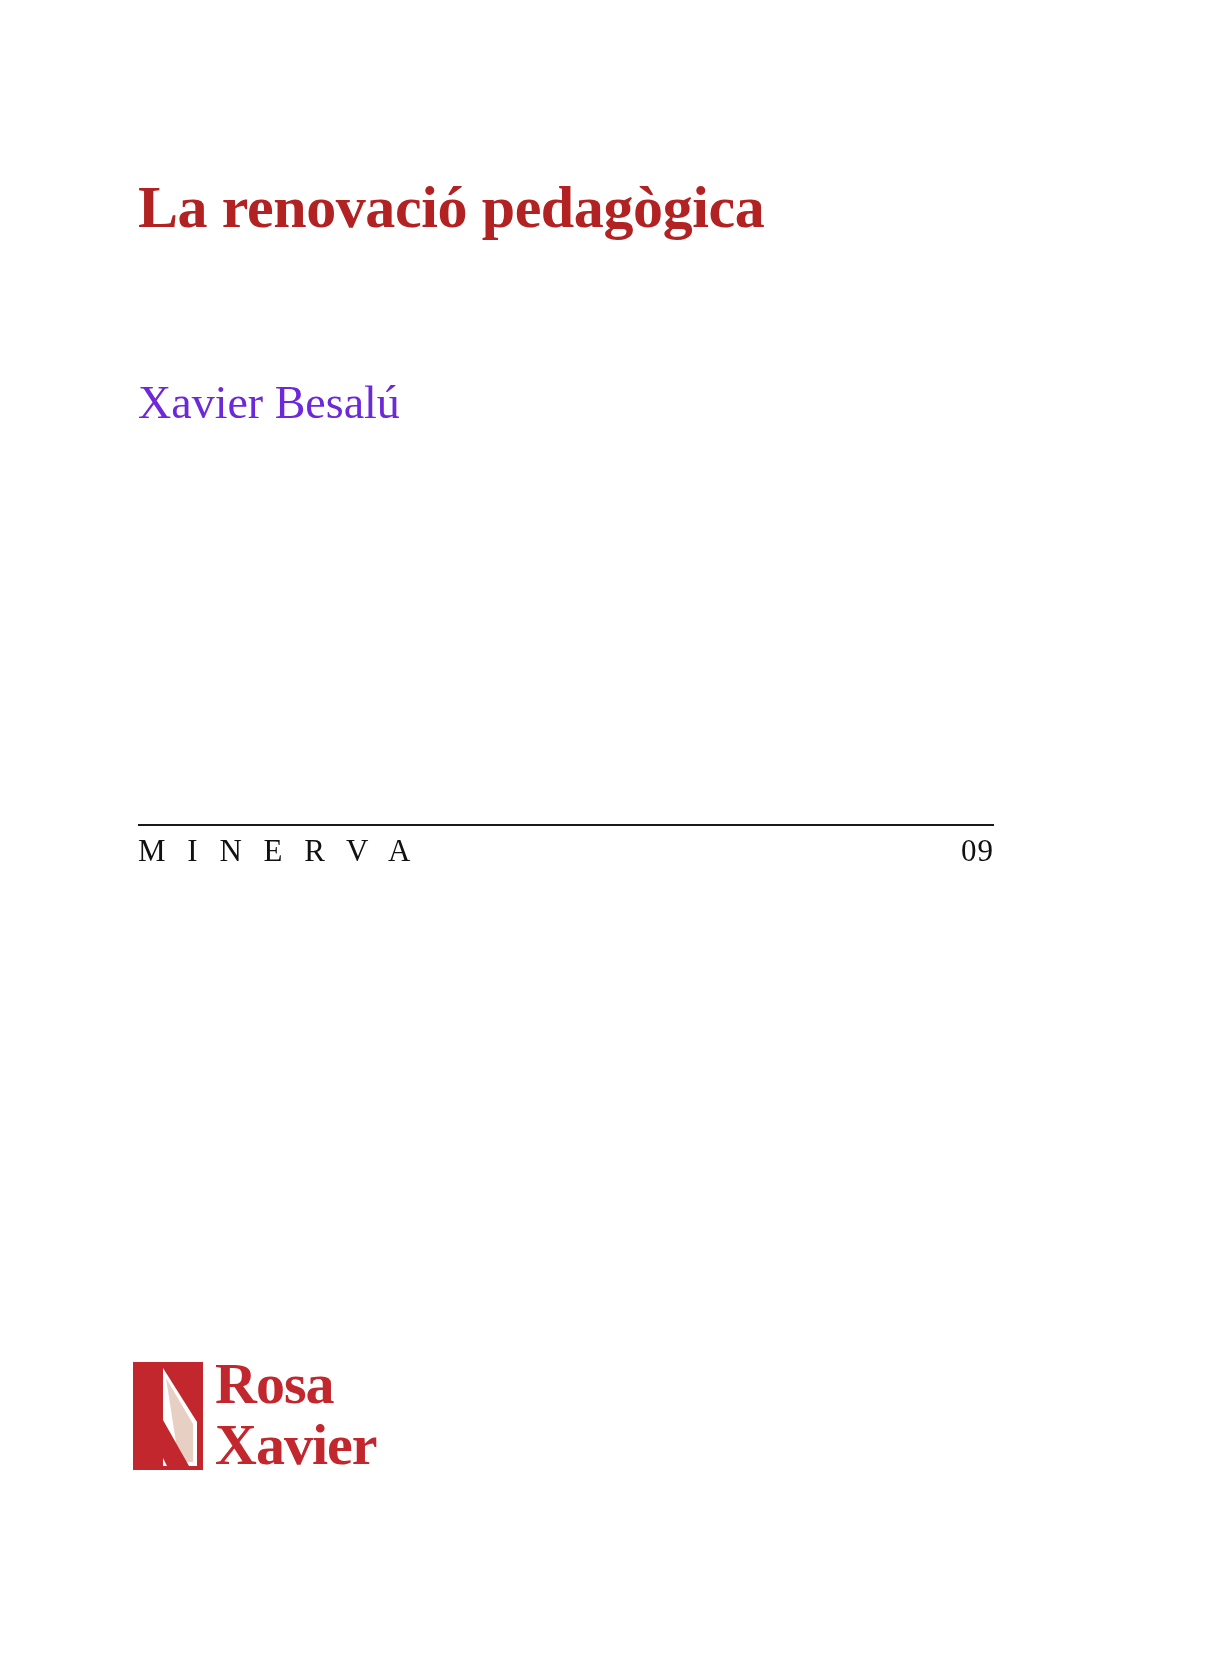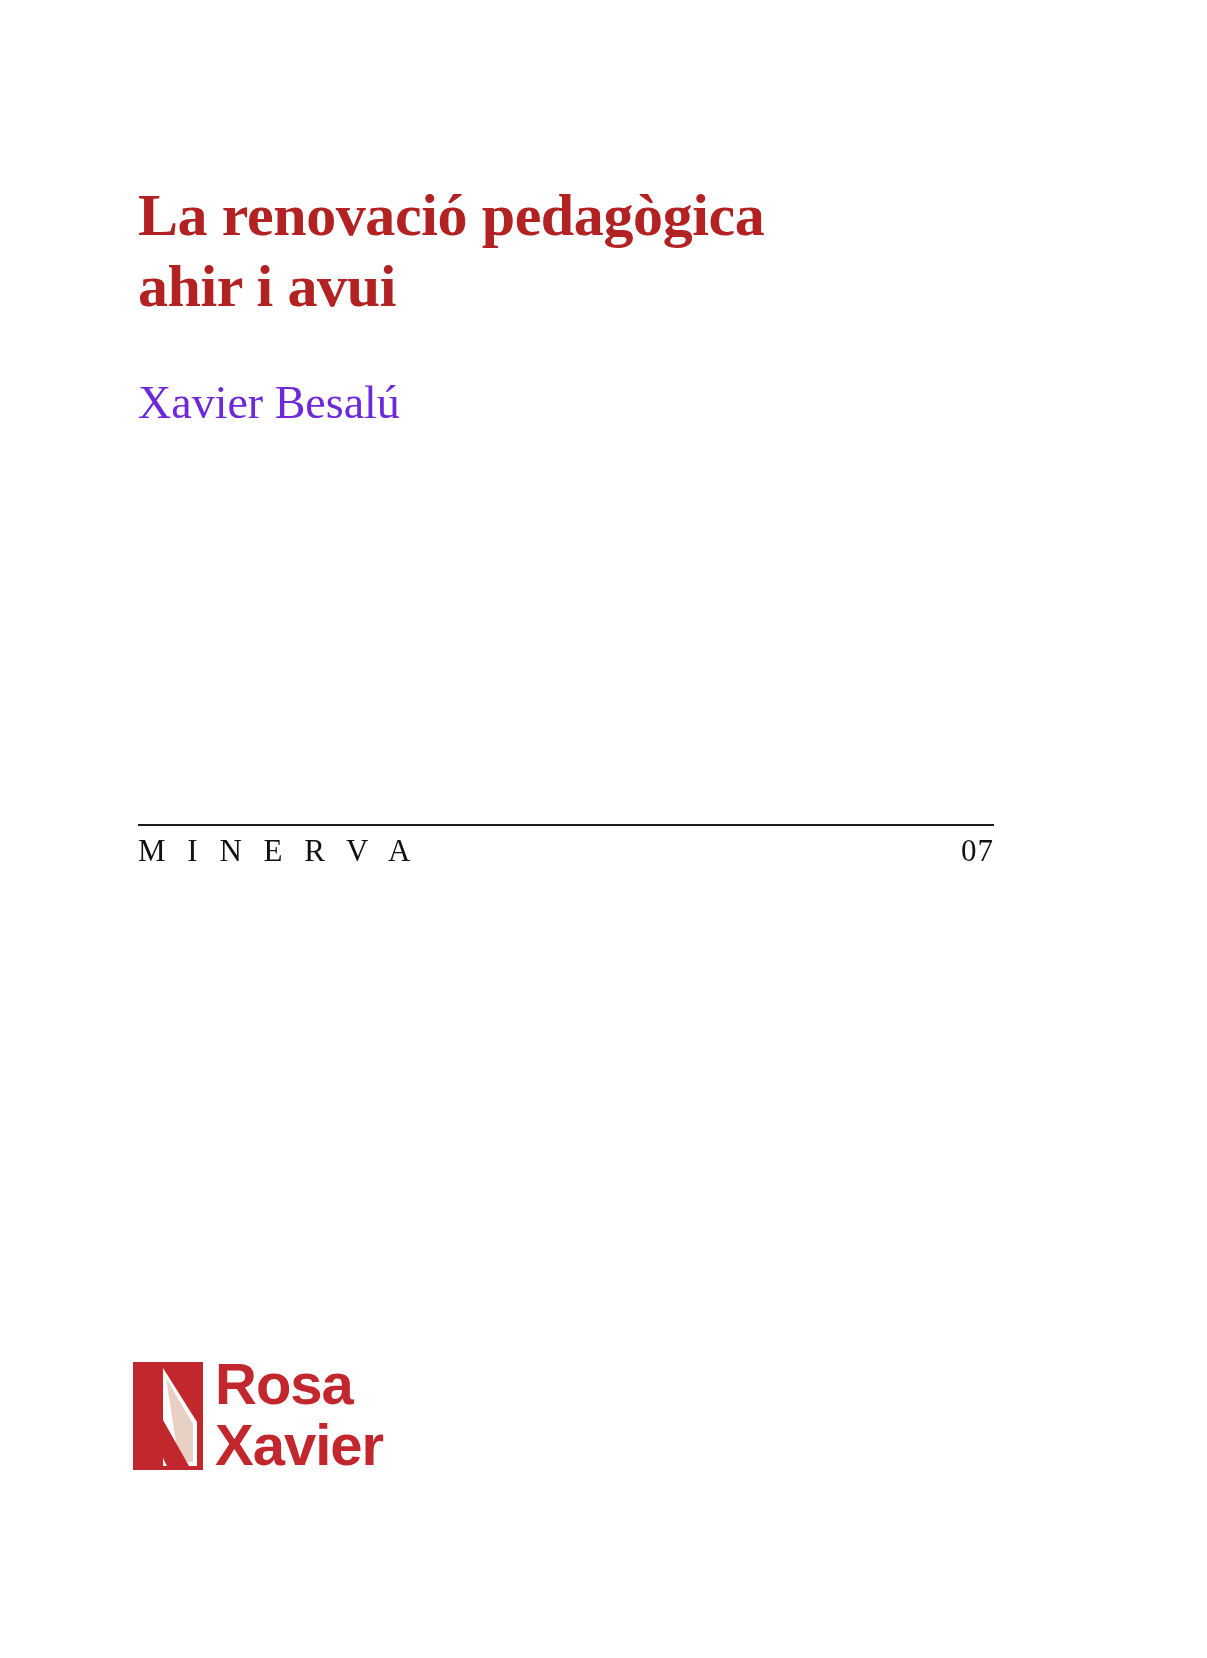--- a/index.html
+++ b/index.html
@@ -13,21 +13,21 @@
     height: 1658px;
     background: #ffffff;
     overflow: hidden;
     font-family: "Liberation Serif", serif;
   }
 
   
   .title-block {
     position: absolute;
     left: 138px;
-    top: 180px;
+    top: 172px;
     width: 830px;
   }
   .book-title {
     margin: 0;
     color: #b22222;
     font-family: "Liberation Serif", serif;
     font-weight: bold;
     font-size: 60px;
     line-height: 1.18;
     letter-spacing: -0.4px;
@@ -92,21 +92,21 @@
     left: 0;
     top: 6px;
     width: 70px;
     height: 108px;
   }
   .logo-wordmark {
     position: absolute;
     left: 82px;
     top: 0px;
     color: #c1272d;
-    font-family: Liberation Sans, sans-serif;
+    font-family: Liberation Serif, serif;
     font-weight: bold;
     font-size: 58px;
     line-height: 0.95;
     letter-spacing: -1px;
   }
   .logo-wordmark .w2 {
     display: block;
     margin-top: 6px;
   }
   .logo-tagline {
@@ -121,31 +121,30 @@
   }
 </style>
 </head>
 <body>
 
 <div class="page">
 
   <div class="title-block">
     <h1 class="book-title">
       <span class="line">La renovació pedagògica</span>
-      <span class="line">ahir i avui</span>
     </h1>
   </div>
 
   <p class="author">Xavier Besalú</p>
 
   <div class="series-rule"></div>
 
   <div class="series-row">
     <span class="series-name">M I N E R V A</span>
-    <span class="series-number">07</span>
+    <span class="series-number">09</span>
   </div>
 
   <div class="logo">
     <span class="logo-mark">
       <svg width="70" height="108" viewBox="0 0 70 108" xmlns="http://www.w3.org/2000/svg">
         <rect x="0" y="0" width="70" height="108" fill="#c1272d"></rect>
         <path d="M30 6 L64 60 L64 104 L30 104 Z" fill="#ffffff"></path>
         <path d="M33 16 L60 62 L60 100 L46 100 Z" fill="#e8cfc3"></path>
         <path d="M30 58 L56 104 L34 104 L18 72 Z" fill="#c1272d"></path>
       </svg>

